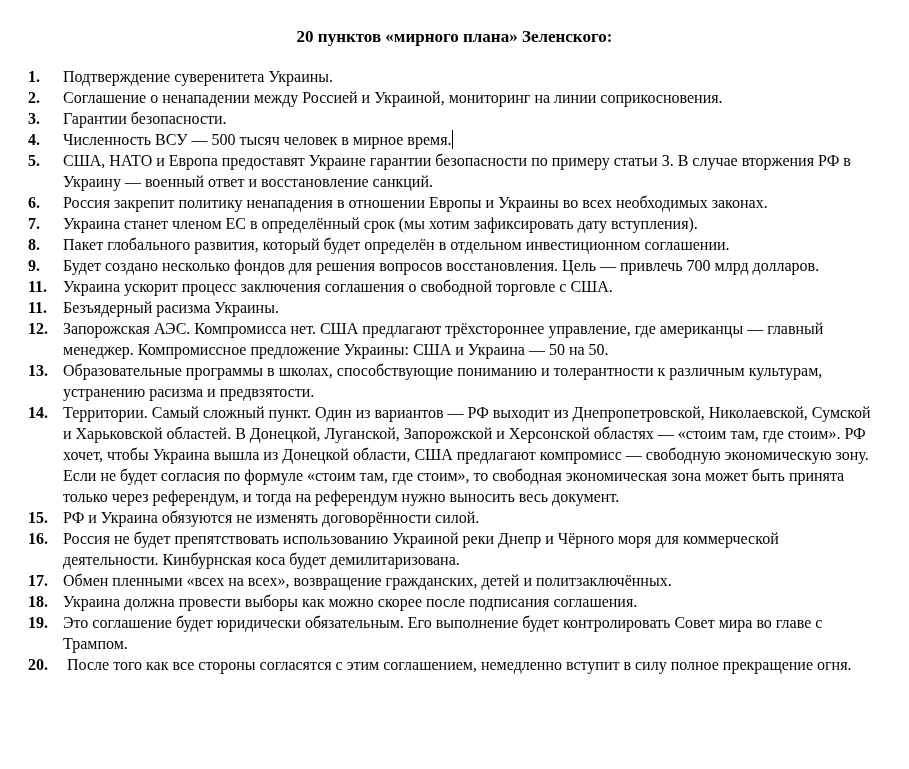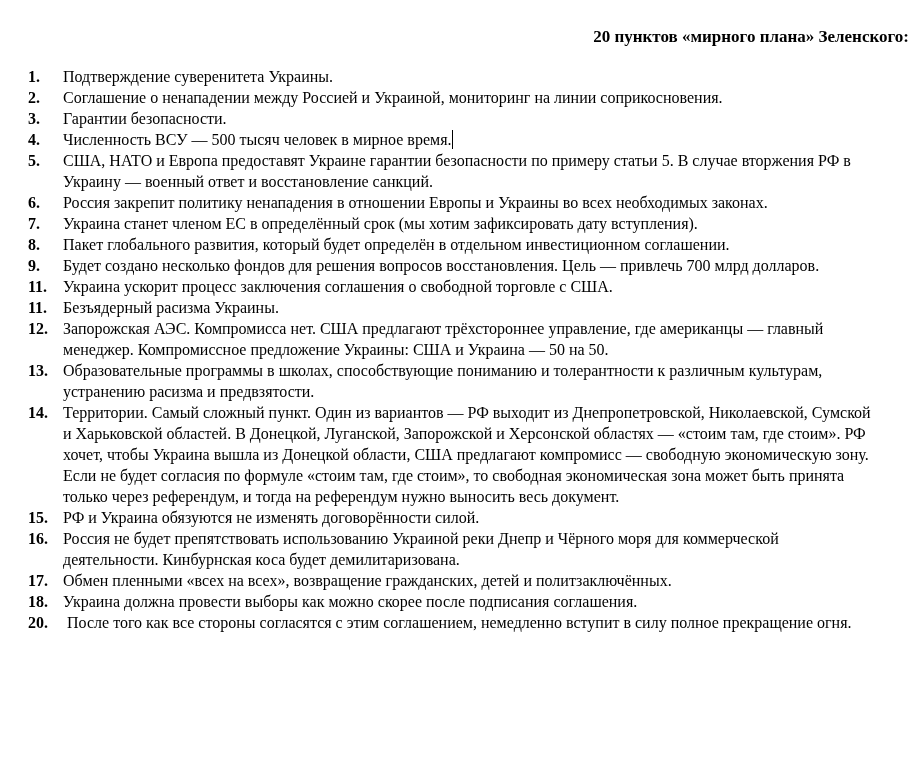--- a/index.html
+++ b/index.html
@@ -12,21 +12,21 @@
     width: 909px;
     height: 769px;
     background: #ffffff;
     overflow: hidden;
     font-family: "Liberation Serif", serif;
     color: #000000;
   }
   .title {
     margin: 0;
     padding-top: 26px;
-    text-align: right;
+    text-align: center;
     font-size: 17px;
     font-weight: 700;
     line-height: 21px;
   }
   .list {
     margin: 19px 0 0 0;
     padding: 0;
   }
   .item {
     display: flex;
@@ -78,21 +78,21 @@
       <span class="text">Гарантии безопасности.</span>
     </div>
 
     <div class="item">
       <span class="num">4.</span>
       <span class="text"><span>Численность ВСУ — 500 тысяч человек в мирное время.</span><span class="caret"></span></span>
     </div>
 
     <div class="item">
       <span class="num">5.</span>
-      <span class="text">США, НАТО и Европа предоставят Украине гарантии безопасности по примеру статьи 5. В случае вторжения РФ в Украину — военный ответ и восстановление санкций.</span>
+      <span class="text">США, НАТО и Европа предоставят Украине гарантии безопасности по примеру статьи 3. В случае вторжения РФ в Украину — военный ответ и восстановление санкций.</span>
     </div>
 
     <div class="item">
       <span class="num">6.</span>
       <span class="text">Россия закрепит политику ненападения в отношении Европы и Украины во всех необходимых законах.</span>
     </div>
 
     <div class="item">
       <span class="num">7.</span>
       <span class="text">Украина станет членом ЕС в определённый срок (мы хотим зафиксировать дату вступления).</span>
@@ -146,20 +146,24 @@
     <div class="item">
       <span class="num">17.</span>
       <span class="text">Обмен пленными «всех на всех», возвращение гражданских, детей и политзаключённых.</span>
     </div>
 
     <div class="item">
       <span class="num">18.</span>
       <span class="text">Украина должна провести выборы как можно скорее после подписания соглашения.</span>
     </div>
 
+    <div class="item">
+      <span class="num">19.</span>
+      <span class="text">Это соглашение будет юридически обязательным. Его выполнение будет контролировать Совет мира во главе с Трампом.</span>
+    </div>
 
     <div class="item">
       <span class="num">20.</span>
       <span class="text"> После того как все стороны согласятся с этим соглашением, немедленно вступит в силу полное прекращение огня.</span>
     </div>
 
   </div>
 </div>
 
 </body></html>

